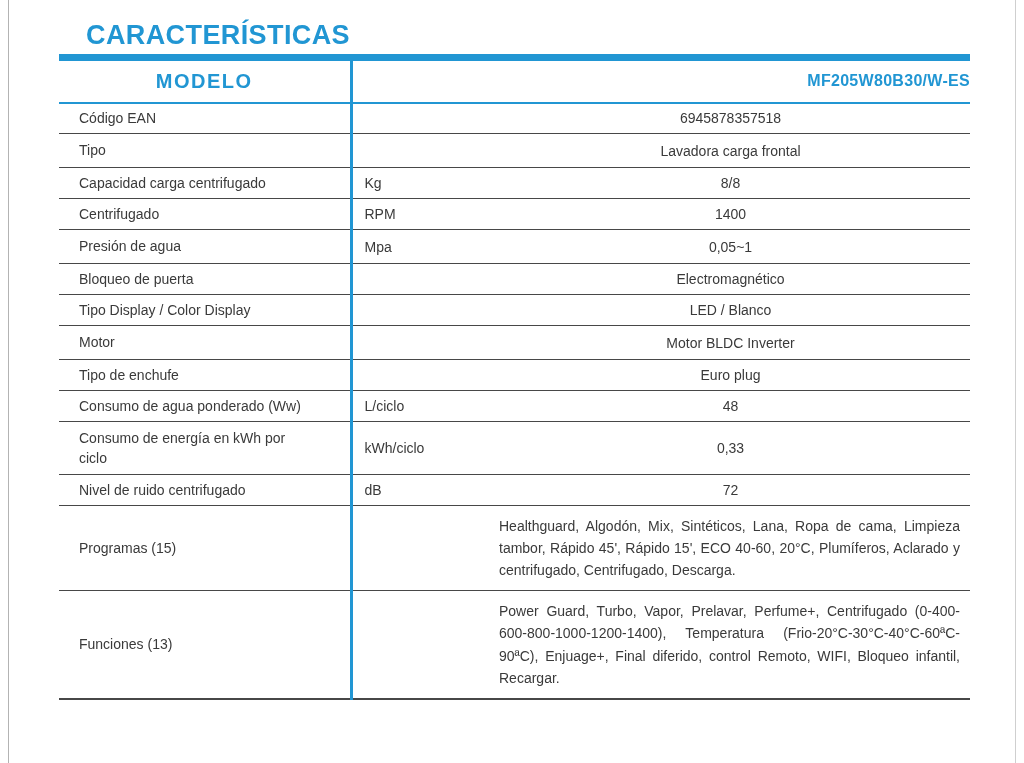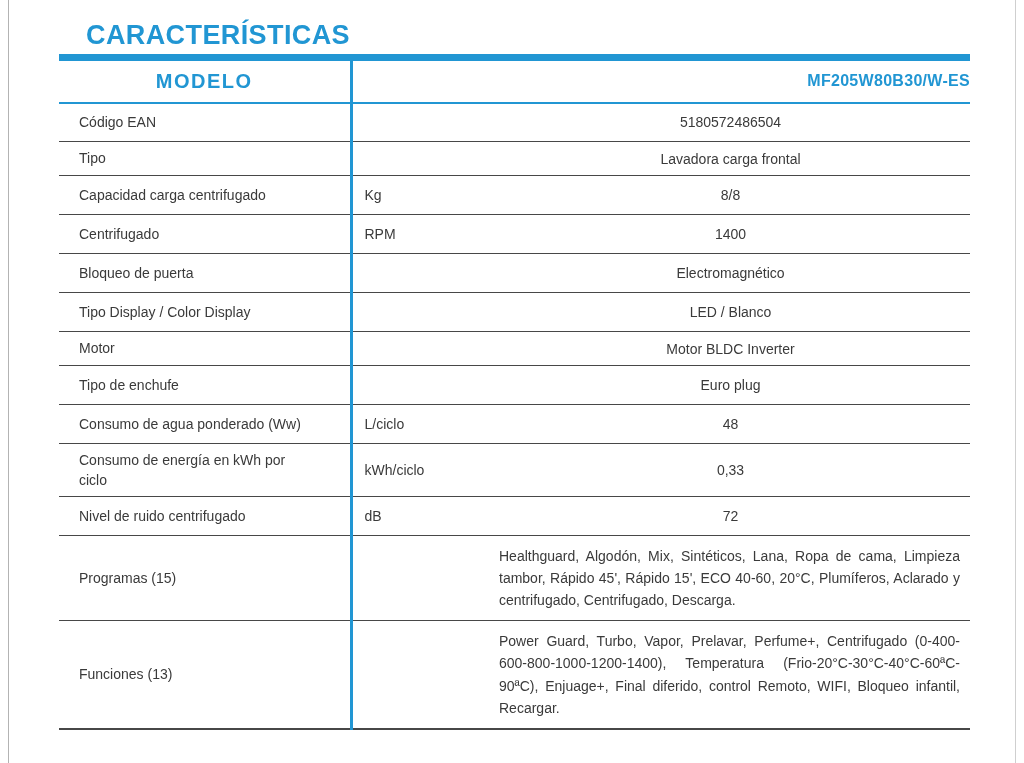--- a/index.html
+++ b/index.html
@@ -66,21 +66,21 @@
     text-align: left;
     margin-left: 28px;
   }
   td.value { text-align: center; }
   td.value.long {
     text-align: justify;
     padding: 9px 10px 9px 8px;
     line-height: 1.58;
   }
 
-  tr.r33 { height: 39px; }
+  tr.r33 { height: 31px; }
   tr.r34 { height: 34px; }
   tr.r53 { height: 53px; }
   tr.r54 { height: 54px; }
   tr.r74 { height: 74px; }
   tr.r92 { height: 92px; }
 </style>
 </head>
 <body>
 
 <div class="edge-line left"></div>
@@ -98,36 +98,41 @@
     <tr class="header-row">
       <th class="model-label">MODELO</th>
       <th class="unit-cell"></th>
       <th class="model-value">MF205W80B30/W-ES</th>
     </tr>
   </thead>
   <tbody>
     <tr class="r33">
       <td class="label">Código EAN</td>
       <td class="unit-cell"></td>
-      <td class="value">5180572486504</td>
+      <td class="value">6945878357518</td>
     </tr>
     <tr class="r34">
       <td class="label">Tipo</td>
       <td class="unit-cell"></td>
       <td class="value">Lavadora carga frontal</td>
     </tr>
     <tr class="r33">
       <td class="label">Capacidad carga centrifugado</td>
       <td class="unit-cell">Kg</td>
       <td class="value">8/8</td>
     </tr>
     <tr class="r33">
       <td class="label">Centrifugado</td>
       <td class="unit-cell">RPM</td>
       <td class="value">1400</td>
+    </tr>
+    <tr class="r34">
+      <td class="label">Presión de agua</td>
+      <td class="unit-cell">Mpa</td>
+      <td class="value">0,05~1</td>
     </tr>
     <tr class="r33">
       <td class="label">Bloqueo de puerta</td>
       <td class="unit-cell"></td>
       <td class="value">Electromagnético</td>
     </tr>
     <tr class="r33">
       <td class="label">Tipo Display / Color Display</td>
       <td class="unit-cell"></td>
       <td class="value">LED / Blanco</td>

